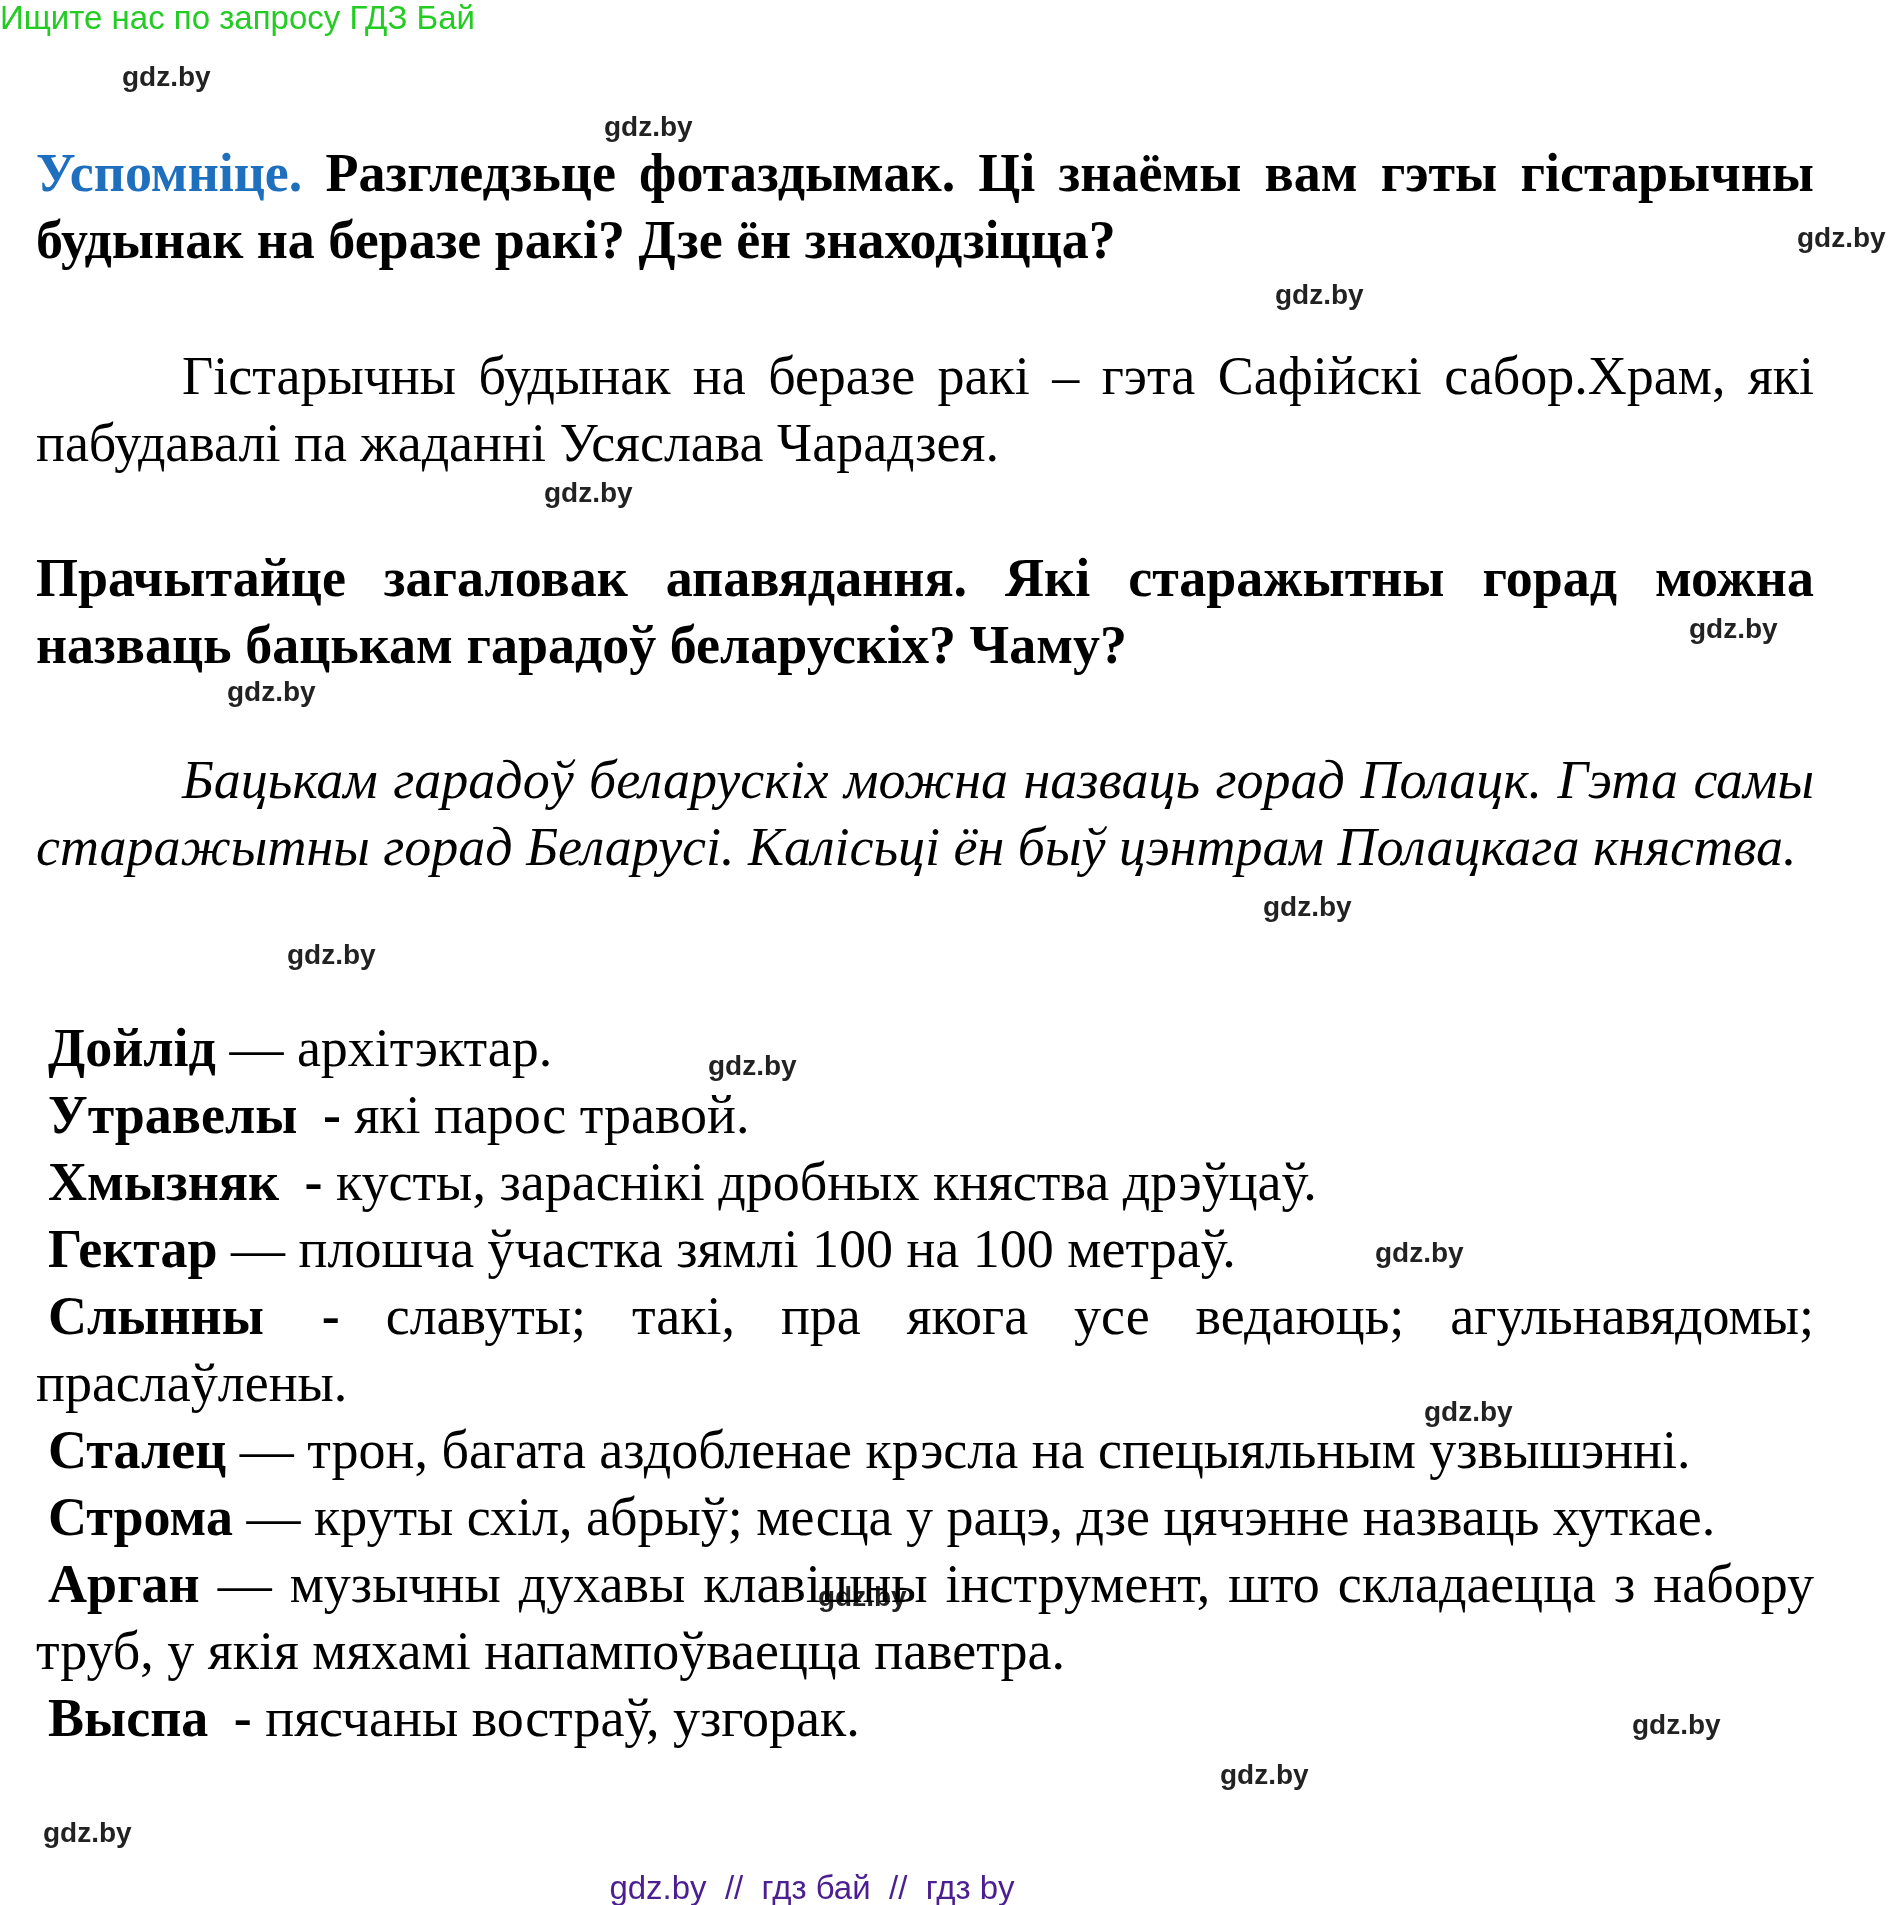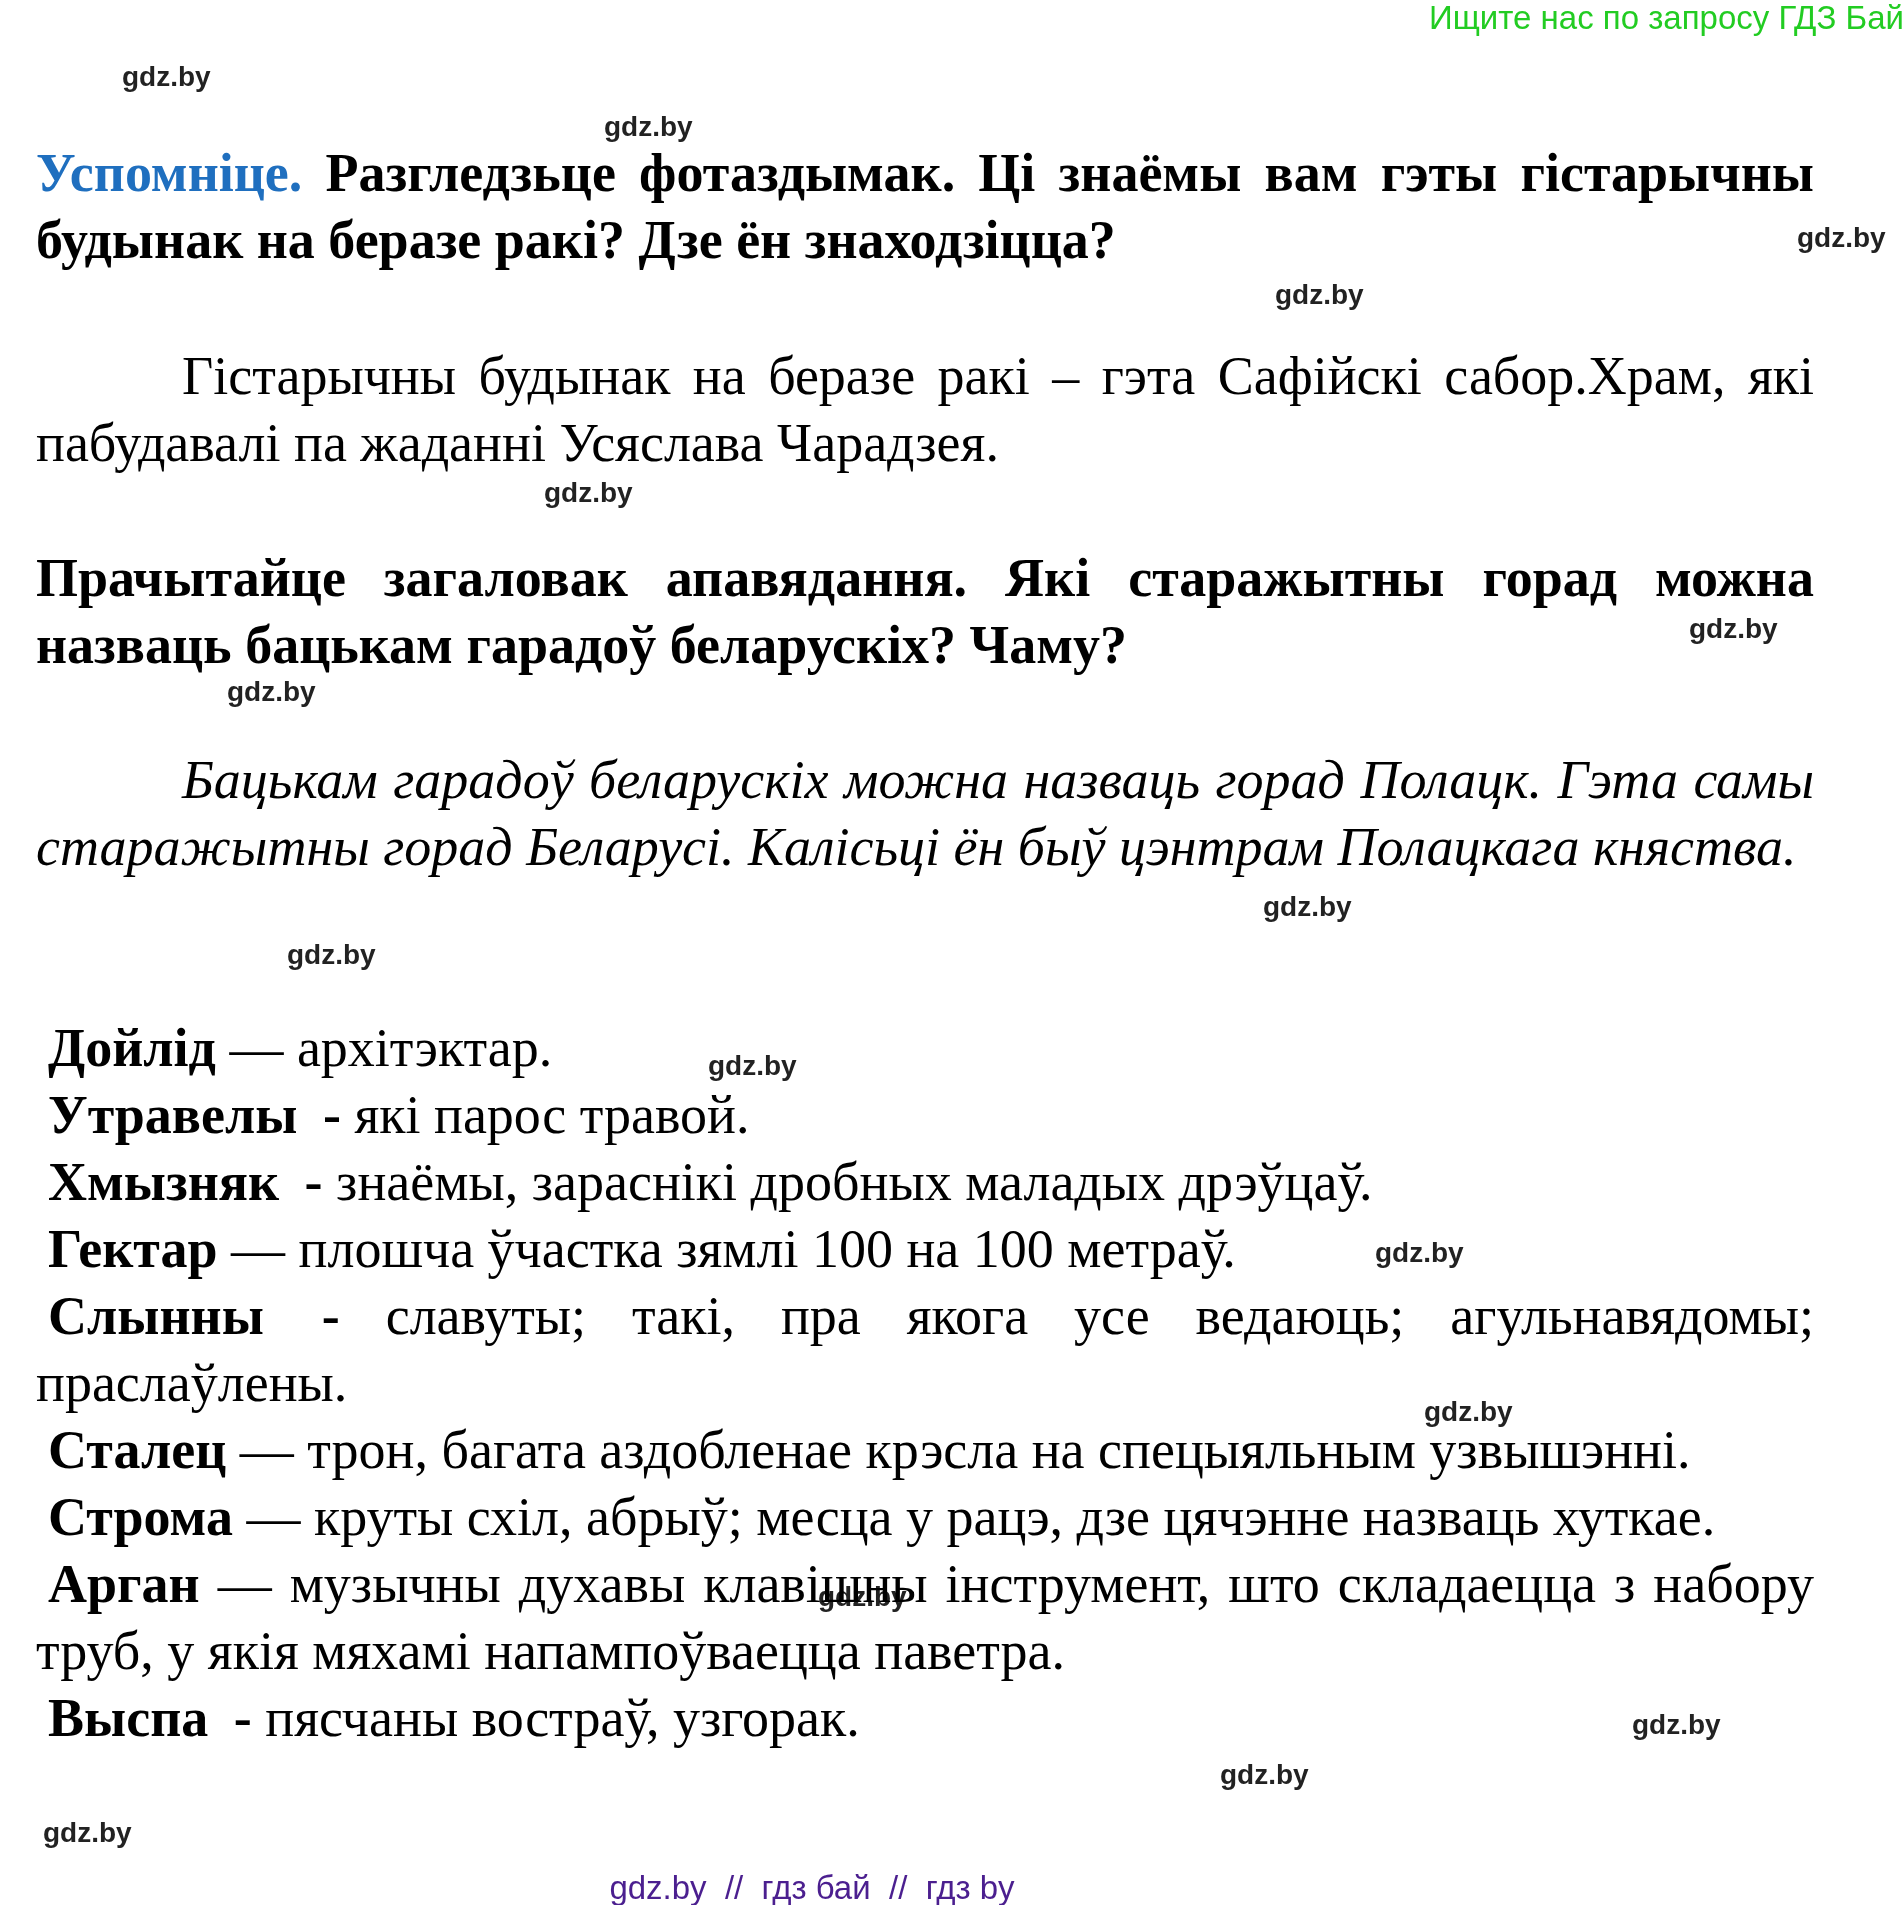--- a/index.html
+++ b/index.html
@@ -1,18 +1,18 @@
 <!DOCTYPE html>
 <html><head>
 <meta charset="utf-8">
 <style>
   html, body { margin:0; padding:0; background:#ffffff; }
   body { width:1904px; height:1905px; position:relative; overflow:hidden; }
   .top-banner {
-    position:absolute; left:0; top:0; width:1904px; text-align:right;
+    position:absolute; left:0; top:0; width:1904px; text-align:left;
     font-family:"Liberation Sans", sans-serif; font-size:33px; color:#22cc22; line-height:36px;
   }
   .wm {
     position:absolute; font-family:"Liberation Sans", sans-serif; font-size:28px; color:#222;
     line-height:30px; white-space:nowrap;font-weight:bold;
   }
   .page { position:absolute; left:36px; top:0; width:1778px; font-family:"Liberation Serif", serif; color:#000; }
   .block { position:absolute; left:0; width:1778px; }
   .q { font-weight:bold; font-size:54px; line-height:67px; text-align:justify; text-align-last:left; }
   .q .accent { color:#1f6fbf; }
@@ -54,21 +54,21 @@
 
   <div class="block a" style="top:343px;">Гістарычны будынак на беразе ракі – гэта Сафійскі сабор.Храм, які пабудавалі па жаданні Усяслава Чарадзея.</div>
 
   <div class="block q" style="top:545px;">Прачытайце загаловак апавядання. Які старажытны горад можна назваць бацькам гарадоў беларускіх? Чаму?</div>
 
   <div class="block a" style="top:747px;font-style:italic;">Бацькам гарадоў беларускіх можна назваць горад Полацк. Гэта самы старажытны горад Беларусі. Калісьці ён быў цэнтрам Полацкага княства.</div>
 
   <div class="block" style="top:1015px;">
     <div class="g"><span class="term">Дойлід</span><span> — </span><span>архітэктар.</span></div>
     <div class="g"><span class="term">Утравелы</span><span class="term"> - </span><span>які парос травой.</span></div>
-    <div class="g"><span class="term">Хмызняк</span><span class="term"> - </span><span>знаёмы, зараснікі дробных маладых дрэўцаў.</span></div>
+    <div class="g"><span class="term">Хмызняк</span><span class="term"> - </span><span>кусты, зараснікі дробных княства дрэўцаў.</span></div>
     <div class="g"><span class="term">Гектар</span><span> — </span><span>плошча ўчастка зямлі 100 на 100 метраў.</span></div>
     <div class="g"><span class="term">Слынны</span><span class="term"> - </span><span>славуты; такі, пра якога усе ведаюць; агульнавядомы; праслаўлены.</span></div>
     <div class="g"><span class="term">Сталец</span><span> — </span><span>трон, багата аздобленае крэсла на спецыяльным узвышэнні.</span></div>
     <div class="g"><span class="term">Строма</span><span> — </span><span>круты схіл, абрыў; месца у рацэ, дзе цячэнне назваць хуткае.</span></div>
     <div class="g"><span class="term">Арган</span><span> — </span><span>музычны духавы клавішны інструмент, што складаецца з набору труб, у якія мяхамі напампоўваецца паветра.</span></div>
     <div class="g"><span class="term">Выспа</span><span class="term"> - </span><span>пясчаны востраў, узгорак.</span></div>
   </div>
 
 </div>
 

